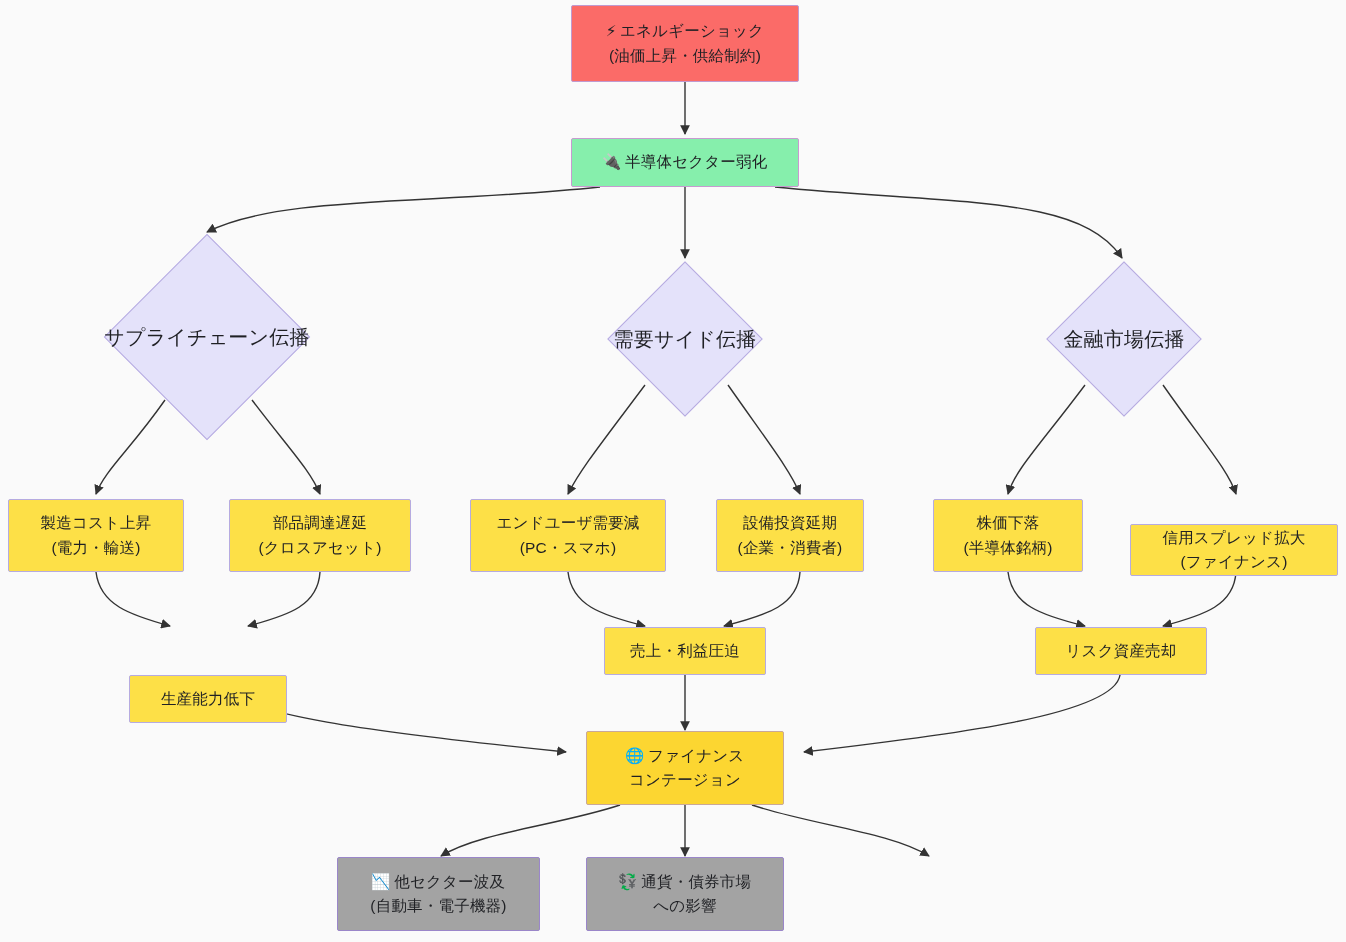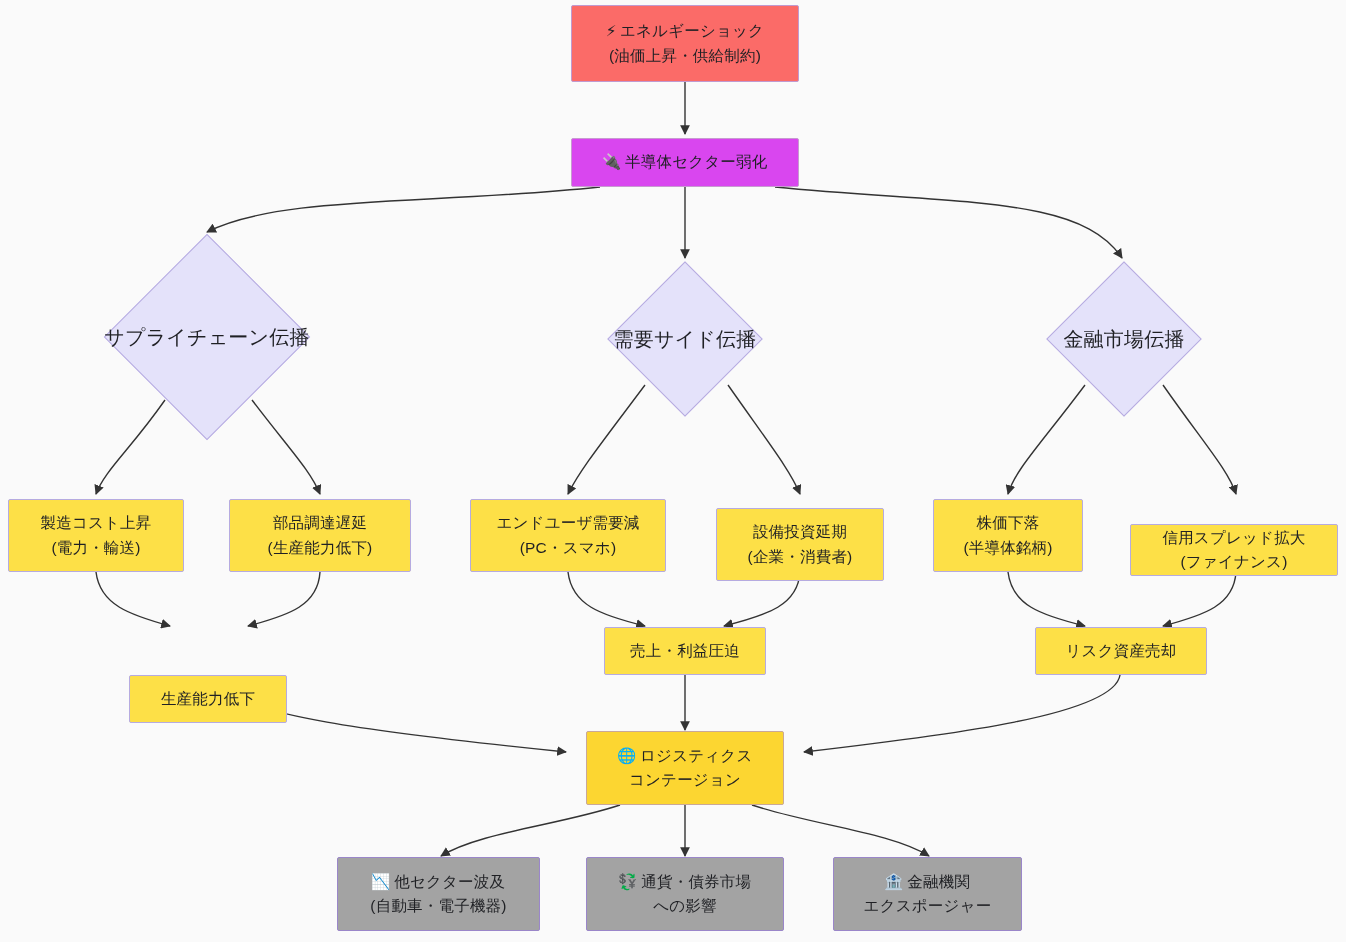--- a/index.html
+++ b/index.html
@@ -32,21 +32,21 @@
     color: #1f2024;
     font-size: 15.5px;
     line-height: 1.55;
     letter-spacing: 0.2px;
     white-space: pre-line;
     border: 1.3px solid #9a86c9;
     border-radius: 2px;
   }
   .node.rect    { background: #fde047; border-color: #b6abe0; }
   .node.shock   { background: #fb6b68; border-color: #c09ad0; }
-  .node.sector  { background: #d946ef; border-color: #c79ad0; }
+  .node.sector  { background: #86efac; border-color: #c79ad0; }
   .node.central { background: #fcd631; border-color: #c9a898; }
   .node.teal    { background: #a3a3a3; border-color: #9a86c9; }
 
   .diamond-wrap {
     position: absolute;
   }
   .diamond-shape {
     position: absolute;
     left: 0; top: 0;
     width: 100%;
@@ -149,29 +149,29 @@
 <span>伝播</span></div>
   </div>
 
   <div class="node rect" style="left:8px; top:499px; width:176px; height:73px;">
     <span><span>製造コスト上昇</span>
 <span>(電力・輸送)</span></span>
   </div>
 
   <div class="node rect" style="left:229px; top:499px; width:182px; height:73px;">
     <span><span>部品調達遅延</span>
-<span>(生産能力低下)</span></span>
+<span>(クロスアセット)</span></span>
   </div>
 
   <div class="node rect" style="left:470px; top:499px; width:196px; height:73px;">
     <span><span>エンドユーザ需要減</span>
 <span>(PC・スマホ)</span></span>
   </div>
 
-  <div class="node rect" style="left:716px; top:499px; width:168px; height:73px;margin-top:9px;">
+  <div class="node rect" style="left:716px; top:499px; width:148px; height:73px;">
     <span><span>設備投資延期</span>
 <span>(企業・消費者)</span></span>
   </div>
 
   <div class="node rect" style="left:933px; top:499px; width:150px; height:73px;">
     <span><span>株価下落</span>
 <span>(半導体銘柄)</span></span>
   </div>
 
   <div class="node rect" style="left:1130px; top:510px; width:208px; height:52px;margin-top:14px;">
@@ -185,32 +185,28 @@
 
   <div class="node rect" style="left:604px; top:627px; width:162px; height:48px;">
     <span><span>売上・利益圧迫</span></span>
   </div>
 
   <div class="node rect" style="left:1035px; top:627px; width:172px; height:48px;">
     <span><span>リスク資産売却</span></span>
   </div>
 
   <div class="node central" style="left:586px; top:731px; width:198px; height:74px;">
-    <span><span class="ic">🌐</span><span>ロジスティクス</span>
+    <span><span class="ic">🌐</span><span>ファイナンス</span>
 <span>コンテージョン</span></span>
   </div>
 
   <div class="node teal" style="left:337px; top:857px; width:203px; height:74px;">
     <span><span class="ic">📉</span><span>他セクター波及</span>
 <span>(自動車・電子機器)</span></span>
   </div>
 
   <div class="node teal" style="left:586px; top:857px; width:198px; height:74px;">
     <span><span class="ic">💱</span><span>通貨・債券市場</span>
 <span>への影響</span></span>
   </div>
 
-  <div class="node teal" style="left:833px; top:857px; width:189px; height:74px;">
-    <span><span class="ic">🏦</span><span>金融機関</span>
-<span>エクスポージャー</span></span>
-  </div>
 
 </div>
 
 </body></html>

